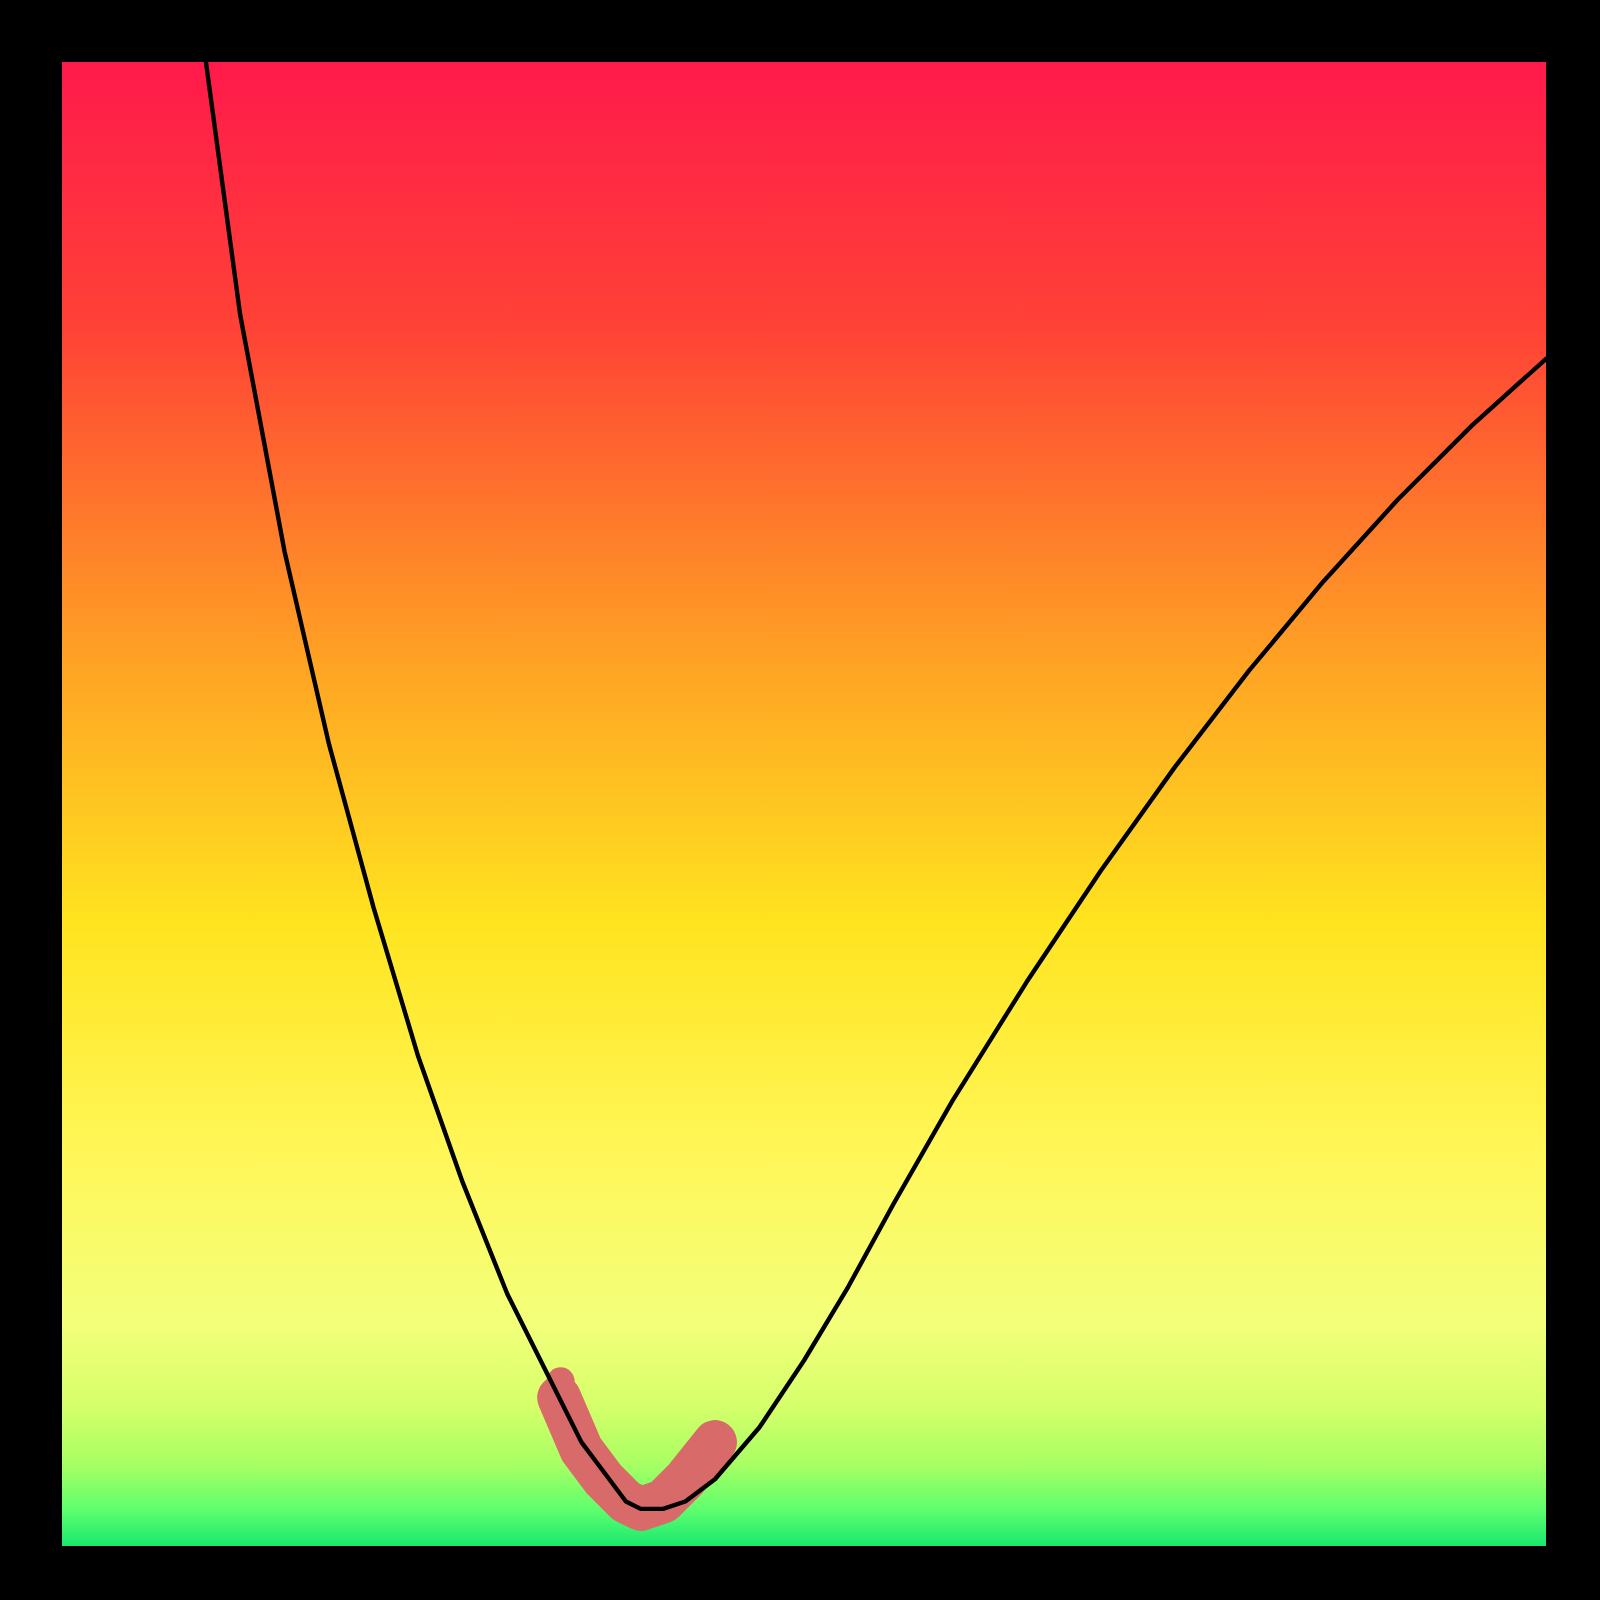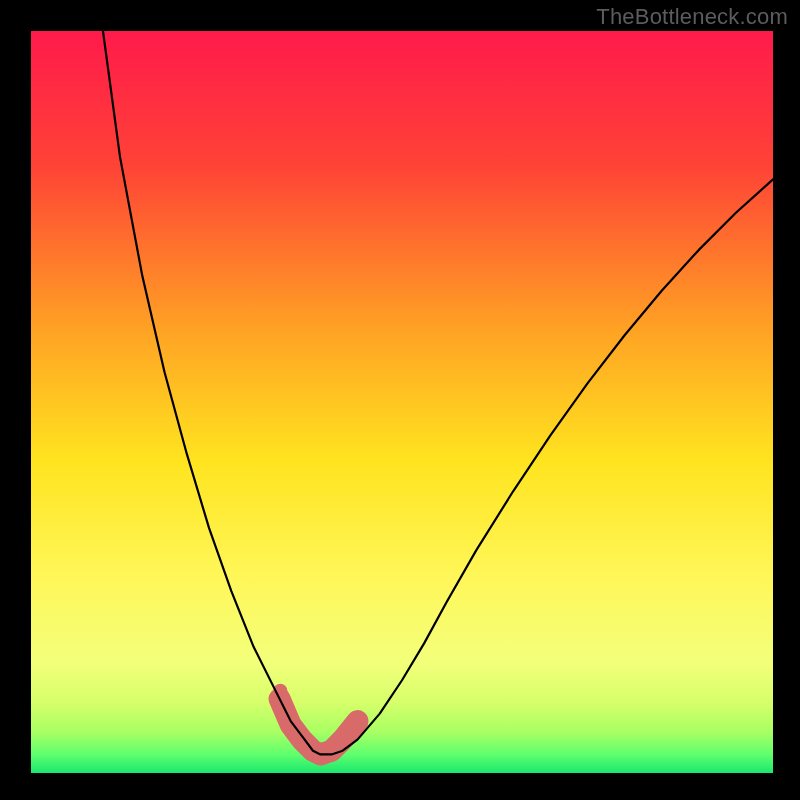--- a/index.html
+++ b/index.html
@@ -30,21 +30,20 @@
   svg {
     position: absolute;
     top: 0;
     left: 0;
   }
 </style>
 </head>
 <body>
 
 <div class="frame">
-  <div class="watermark">TheBottleneck.com</div>
 
   <svg id="chart-svg" width="800" height="800" viewBox="0 0 800 800">
     <defs>
       <linearGradient id="bg-grad" x1="0" y1="0" x2="0" y2="1">
           <stop offset="0%" stop-color="#ff1a4b"></stop>
           <stop offset="18%" stop-color="#ff4236"></stop>
           <stop offset="40%" stop-color="#ffa124"></stop>
           <stop offset="57.99999999999999%" stop-color="#ffe41f"></stop>
           <stop offset="74%" stop-color="#fff75a"></stop>
           <stop offset="85%" stop-color="#f3ff7a"></stop>

